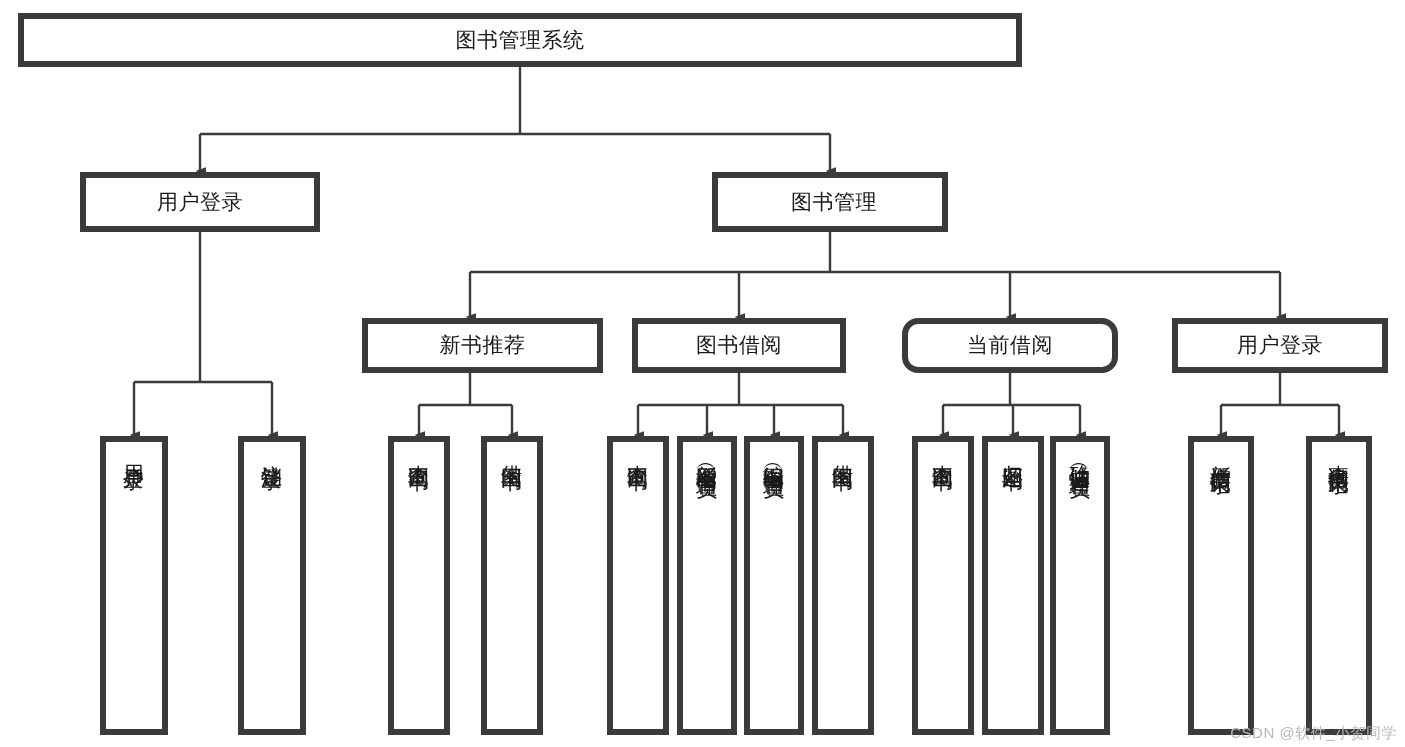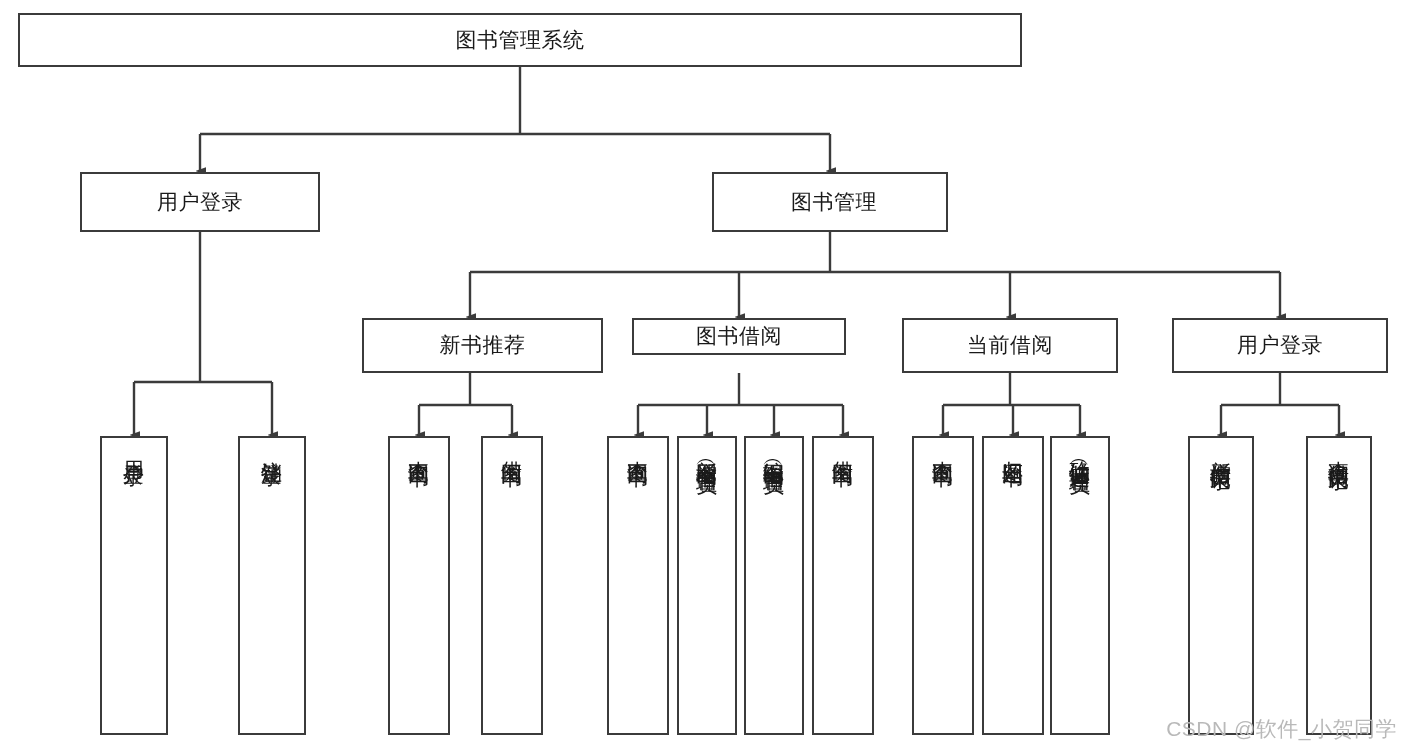--- a/index.html
+++ b/index.html
@@ -23,21 +23,21 @@
     left: 0;
     top: 0;
     width: 1405px;
     height: 747px;
     pointer-events: none;
   }
   .node {
     position: absolute;
     box-sizing: border-box;
     background: #ffffff;
-    border: 2px solid #404040;
+    border: 6px solid #404040;
     display: flex;
     align-items: center;
     justify-content: center;
     z-index: 2;
   }
   .node-label {
     color: #1a1a1a;
     line-height: 1.16;
     text-align: center;
     white-space: pre;
@@ -55,21 +55,21 @@
     writing-mode: vertical-rl;
     text-orientation: upright;
     font-size: 21px;
     letter-spacing: 2px;
     line-height: 1;
   }
   #watermark {
     position: absolute;
     right: 8px;
     bottom: 4px;
-    font-size: 21px;
+    font-size: 15px;
     color: #b9b9b9;
     z-index: 5;
     letter-spacing: 0.5px;
     white-space: nowrap;
   }
 </style>
 </head>
 <body>
 
 <div id="diagram-root">
@@ -123,24 +123,24 @@
       </div>
       <div class="node horizontal" style="left: 80px; top: 172px; width: 240px; height: 60px; border-color: rgb(59, 59, 59); background: rgb(255, 255, 255);">
         <span class="node-label" style="color: rgb(26, 26, 26);">用户登录</span>
       </div>
       <div class="node horizontal" style="left: 712px; top: 172px; width: 236px; height: 60px; border-color: rgb(59, 59, 59); background: rgb(255, 255, 255); padding-left: 8px;">
         <span class="node-label" style="color: rgb(26, 26, 26);">图书管理</span>
       </div>
       <div class="node horizontal" style="left: 362px; top: 318px; width: 241px; height: 55px; border-color: rgb(59, 59, 59); background: rgb(255, 255, 255);">
         <span class="node-label" style="color: rgb(26, 26, 26);">新书推荐</span>
       </div>
-      <div class="node horizontal" style="left: 632px; top: 318px; width: 214px; height: 37px; border-color: rgb(59, 59, 59); background: rgb(255, 255, 255);">
+      <div class="node horizontal" style="left: 632px; top: 318px; width: 214px; height: 55px; border-color: rgb(59, 59, 59); background: rgb(255, 255, 255);">
         <span class="node-label" style="color: rgb(26, 26, 26);">图书借阅</span>
       </div>
-      <div class="node horizontal" style="left: 902px; top: 318px; width: 216px; height: 55px; border-color: rgb(59, 59, 59); background: rgb(255, 255, 255);">
+      <div class="node horizontal" style="left: 902px; top: 318px; width: 216px; height: 55px; border-color: rgb(59, 59, 59); background: rgb(255, 255, 255); border-radius: 16px;">
         <span class="node-label" style="color: rgb(26, 26, 26);">当前借阅</span>
       </div>
       <div class="node horizontal" style="left: 1172px; top: 318px; width: 216px; height: 55px; border-color: rgb(59, 59, 59); background: rgb(255, 255, 255);">
         <span class="node-label" style="color: rgb(26, 26, 26);">用户登录</span>
       </div>
       <div class="node vertical" style="left: 100px; top: 436px; width: 68px; height: 299px; border-color: rgb(59, 59, 59); background: rgb(255, 255, 255);">
         <span class="node-label" style="color: rgb(26, 26, 26);">用户登录</span>
       </div>
       <div class="node vertical" style="left: 238px; top: 436px; width: 68px; height: 299px; border-color: rgb(59, 59, 59); background: rgb(255, 255, 255);">
         <span class="node-label" style="color: rgb(26, 26, 26);">注销登录</span>

